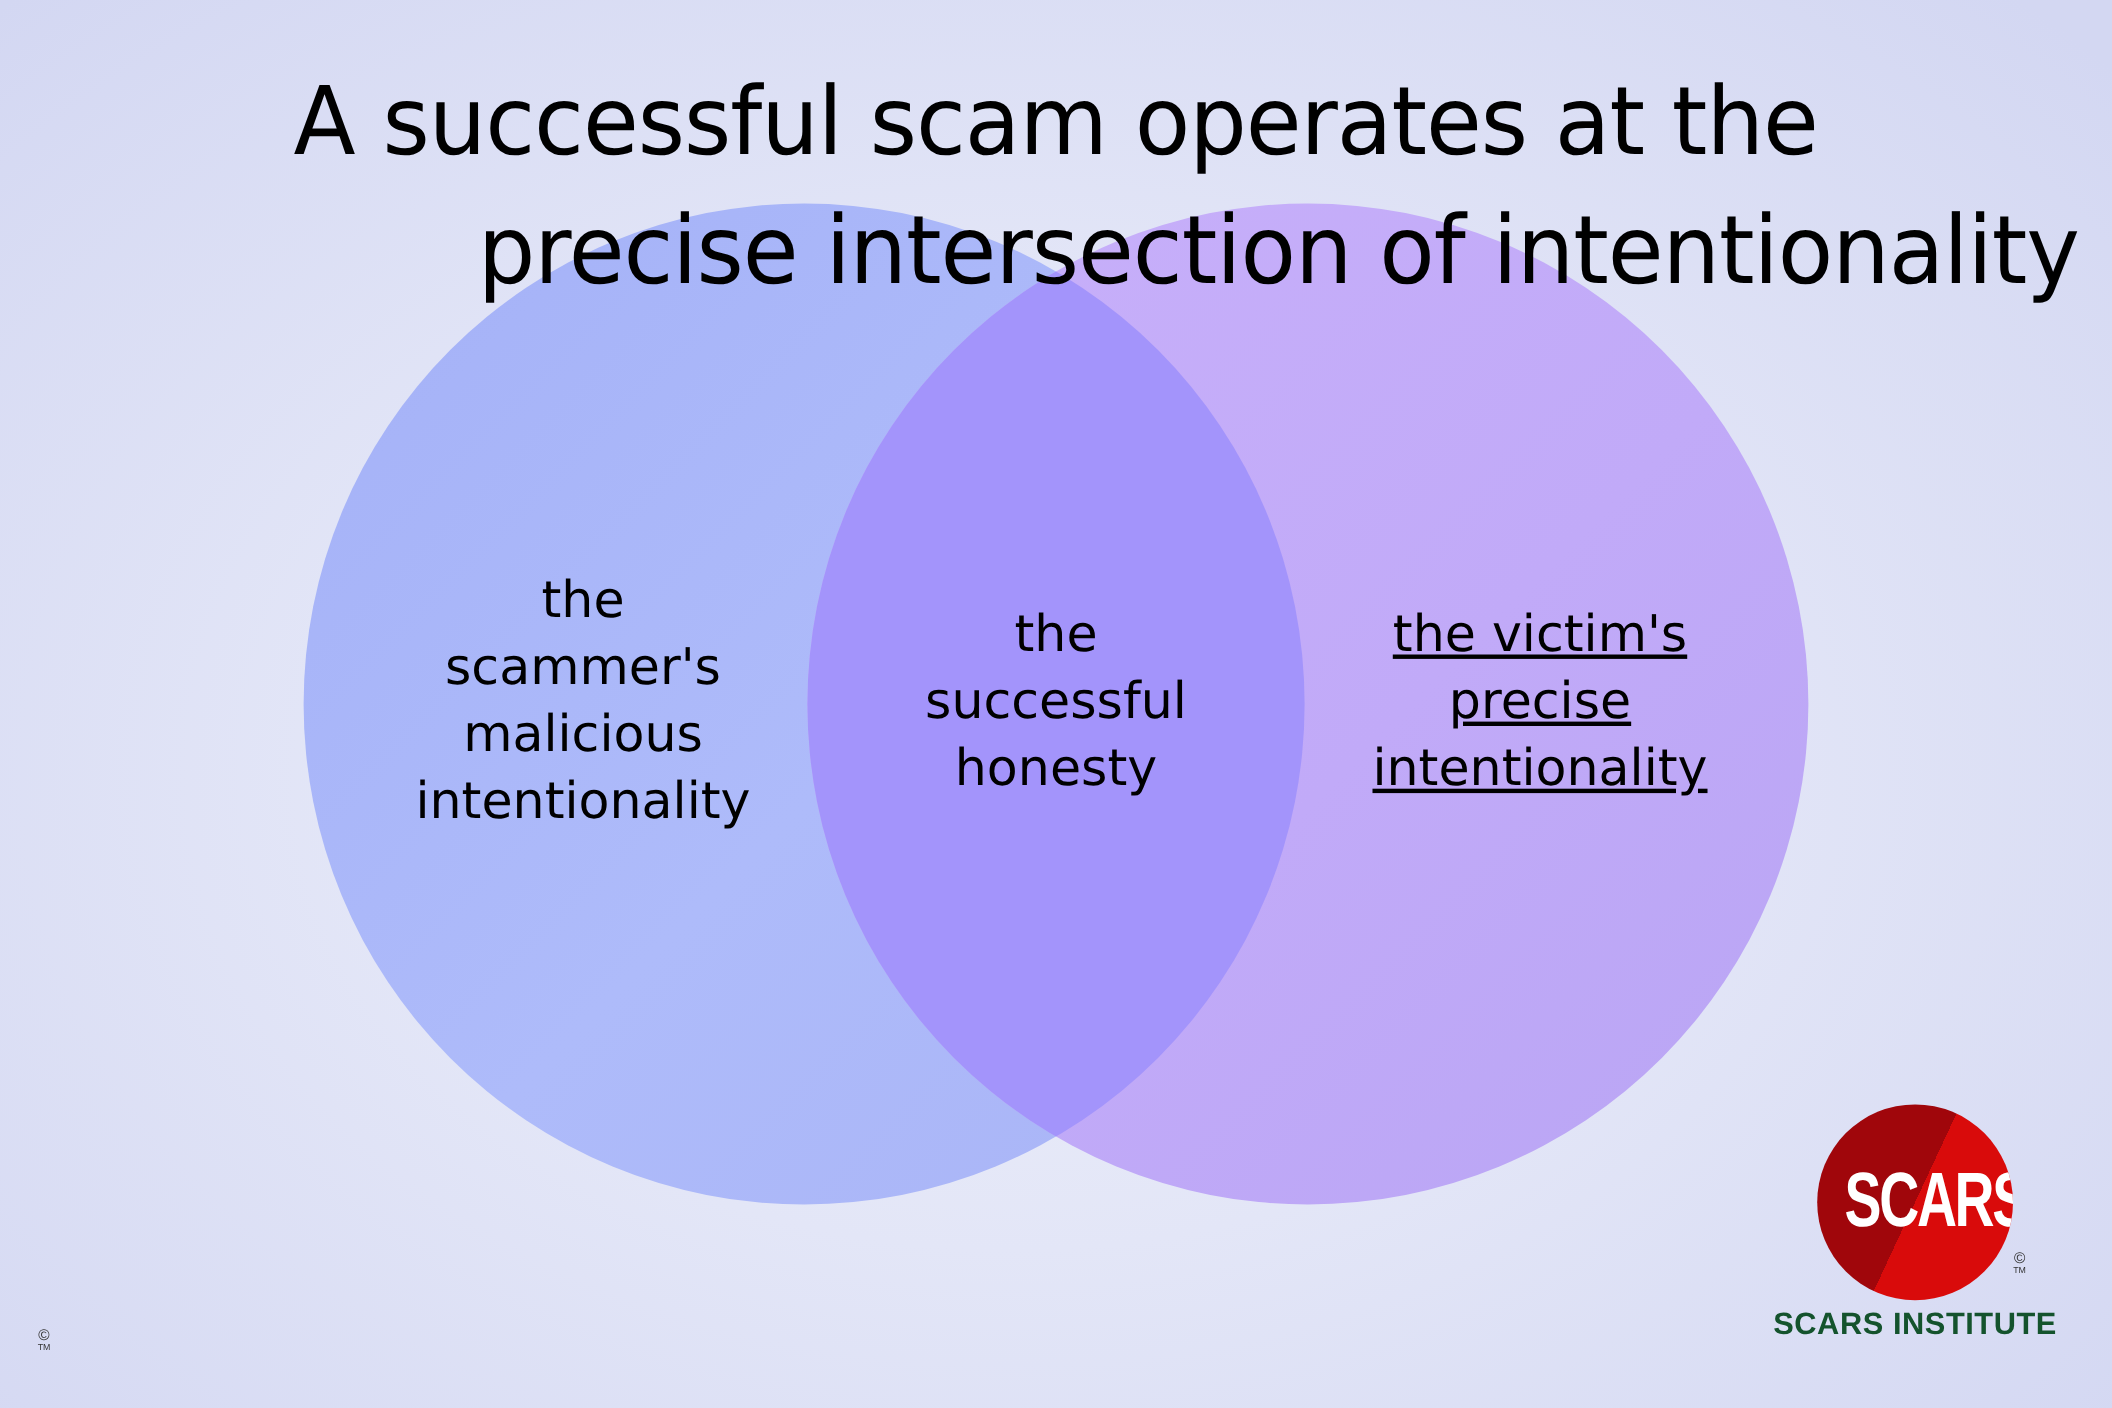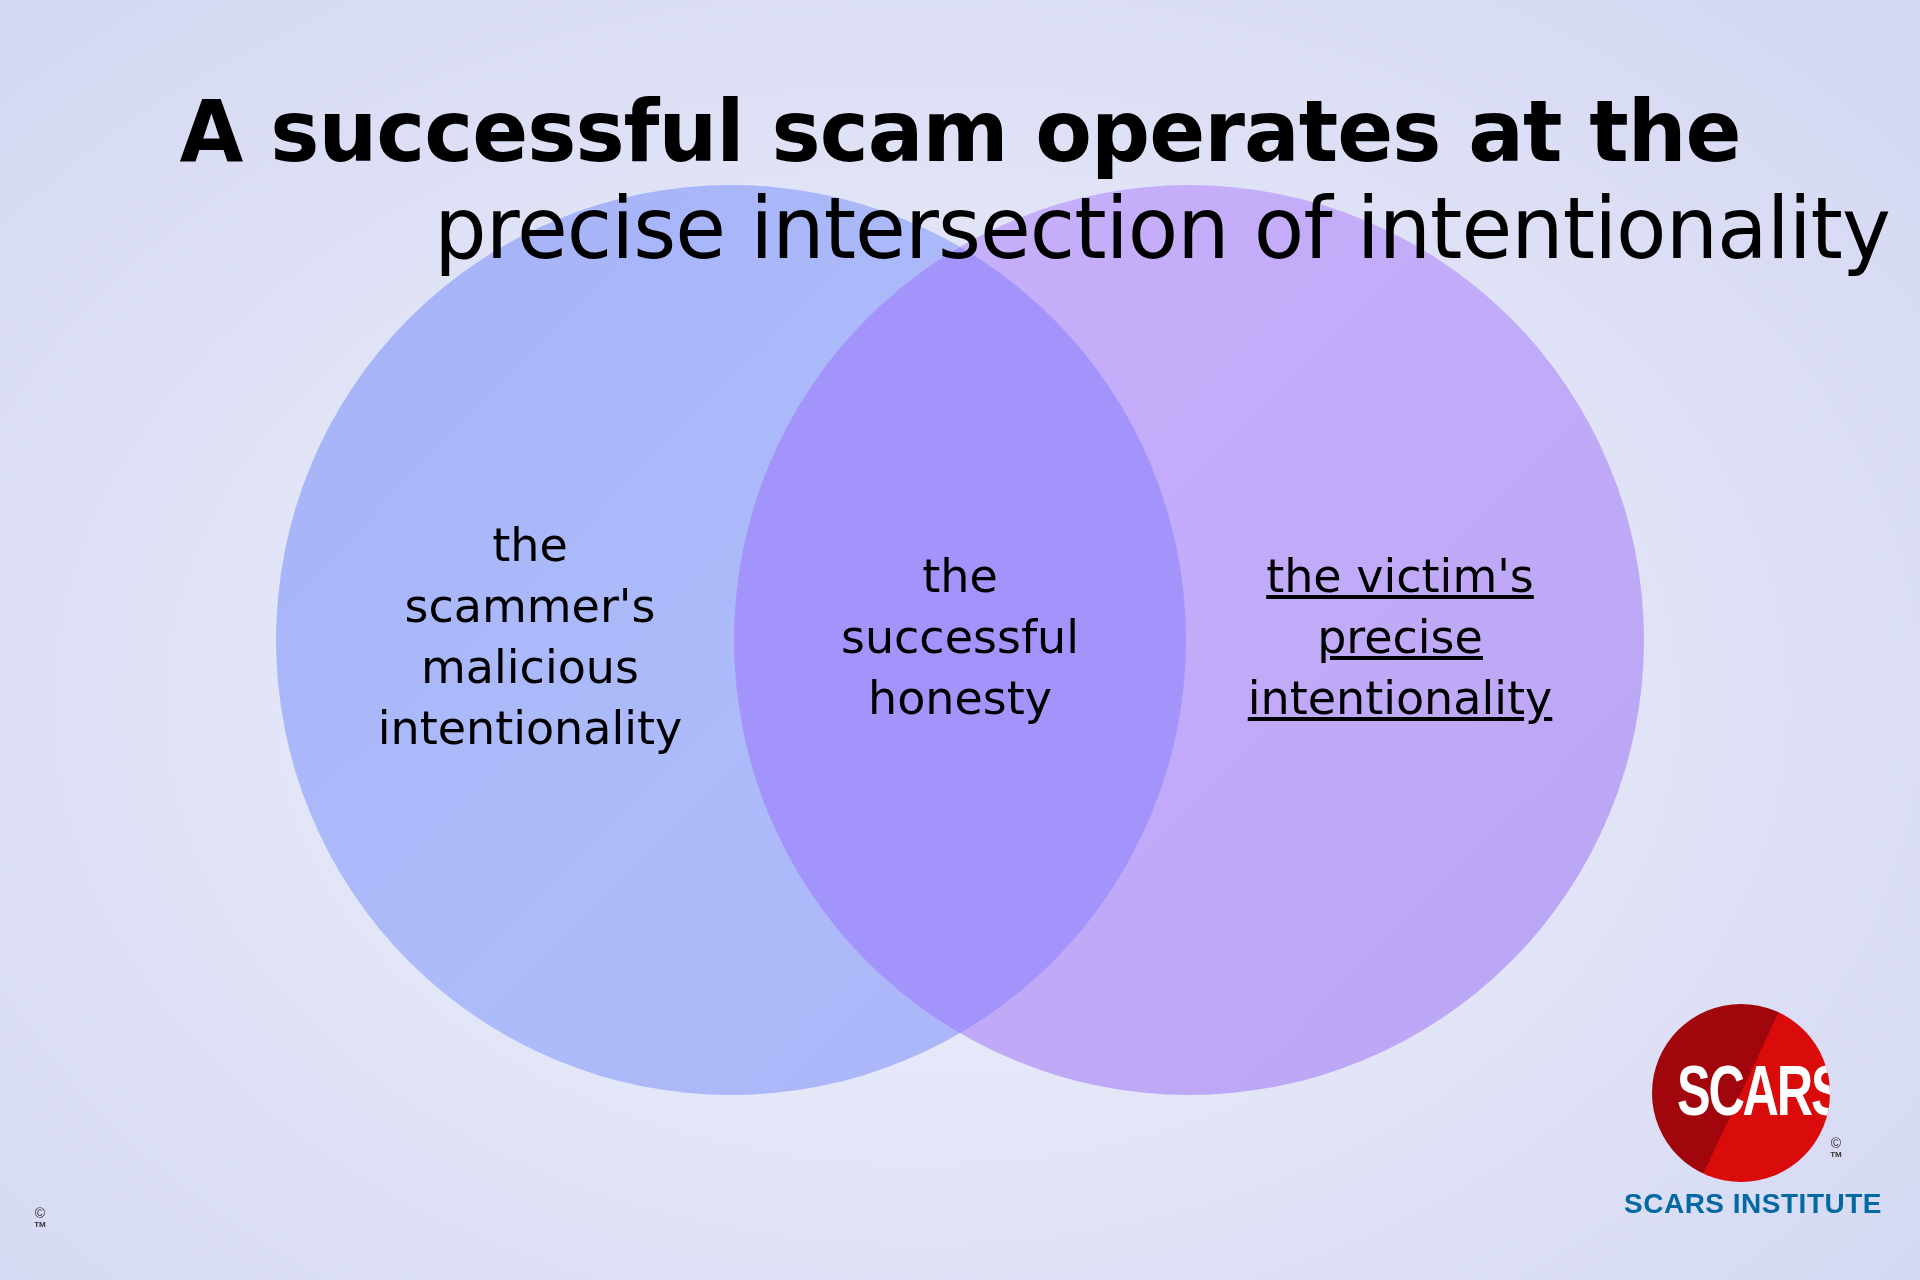--- a/index.html
+++ b/index.html
@@ -9,21 +9,21 @@
       font-family: "DejaVu Sans", sans-serif;
       color: #000;
     }
     .title {
       position: absolute; left: 0; width: 1920px; text-align: center;
       font-family: "DejaVu Sans", sans-serif;
       font-size: 86px; line-height: 1; letter-spacing: -1px;
       z-index: 3; white-space: nowrap;
     }
     .title span { display: inline-block; transform-origin: center; }
-    #title-line-1 { top: 88px; font-weight: bold; }
+    #title-line-1 { top: 68px; }
     #title-line-2 { top: 185px; text-align: right; }
     #title-line-1 span { transform: scaleX(0.96); }
     #title-line-2 span { transform: scaleX(0.96); }
 
     .circle {
       position: absolute; border-radius: 50%;
       width: 910px; height: 910px; top: 185px;
     }
     #circle-left { left: 276px; background: linear-gradient(135deg, #a4b1f7 0%, #aebbfa 55%, #a9b4f6 100%); z-index: 1; }
     #circle-right { left: 734px; background: linear-gradient(135deg, #c8b0fa 0%, #c1aaf8 55%, #b9a5f4 100%); z-index: 1; }
@@ -54,28 +54,28 @@
     }
     #logo-tm-small {
       position: absolute; left: 150px; top: 84px; font-size: 6px; color: #fff;
       font-family: "Liberation Sans", sans-serif;
     }
     .copyright {
       position: absolute; z-index: 3; text-align: center;
       font-family: "Liberation Sans", sans-serif; color: #333;
     }
     .copyright .c { font-size: 14px; line-height: 14px; display: block; }
-    .copyright .tm { font-size: 8px; line-height: 9px; font-weight: bold; display: block; }
+    .copyright .tm { font-size: 8px; line-height: 9px; font-weight: normal; display: block; }
     #logo-copyright { left: 1826px; top: 1136px; width: 20px; }
     #corner-copyright { left: 30px; top: 1206px; width: 20px; }
 
     #institute-text {
-      position: absolute; left: 1600px; width: 282px; top: 1188px; text-align: right;
+      position: absolute; left: 1600px; width: 282px; top: 1188px; text-align: center;
       font-family: "Liberation Sans", sans-serif; font-weight: bold;
-      font-size: 28px; color: #0369a1; z-index: 3; letter-spacing: 0.5px;
+      font-size: 28px; color: #14532d; z-index: 3; letter-spacing: 0.5px;
     }
   </style>
 </head>
 <body>
 
 <div id="title-line-1" class="title">
   <span>A successful scam operates at the</span>
 </div>
 <div id="title-line-2" class="title">
   <span>precise intersection of intentionality</span>

